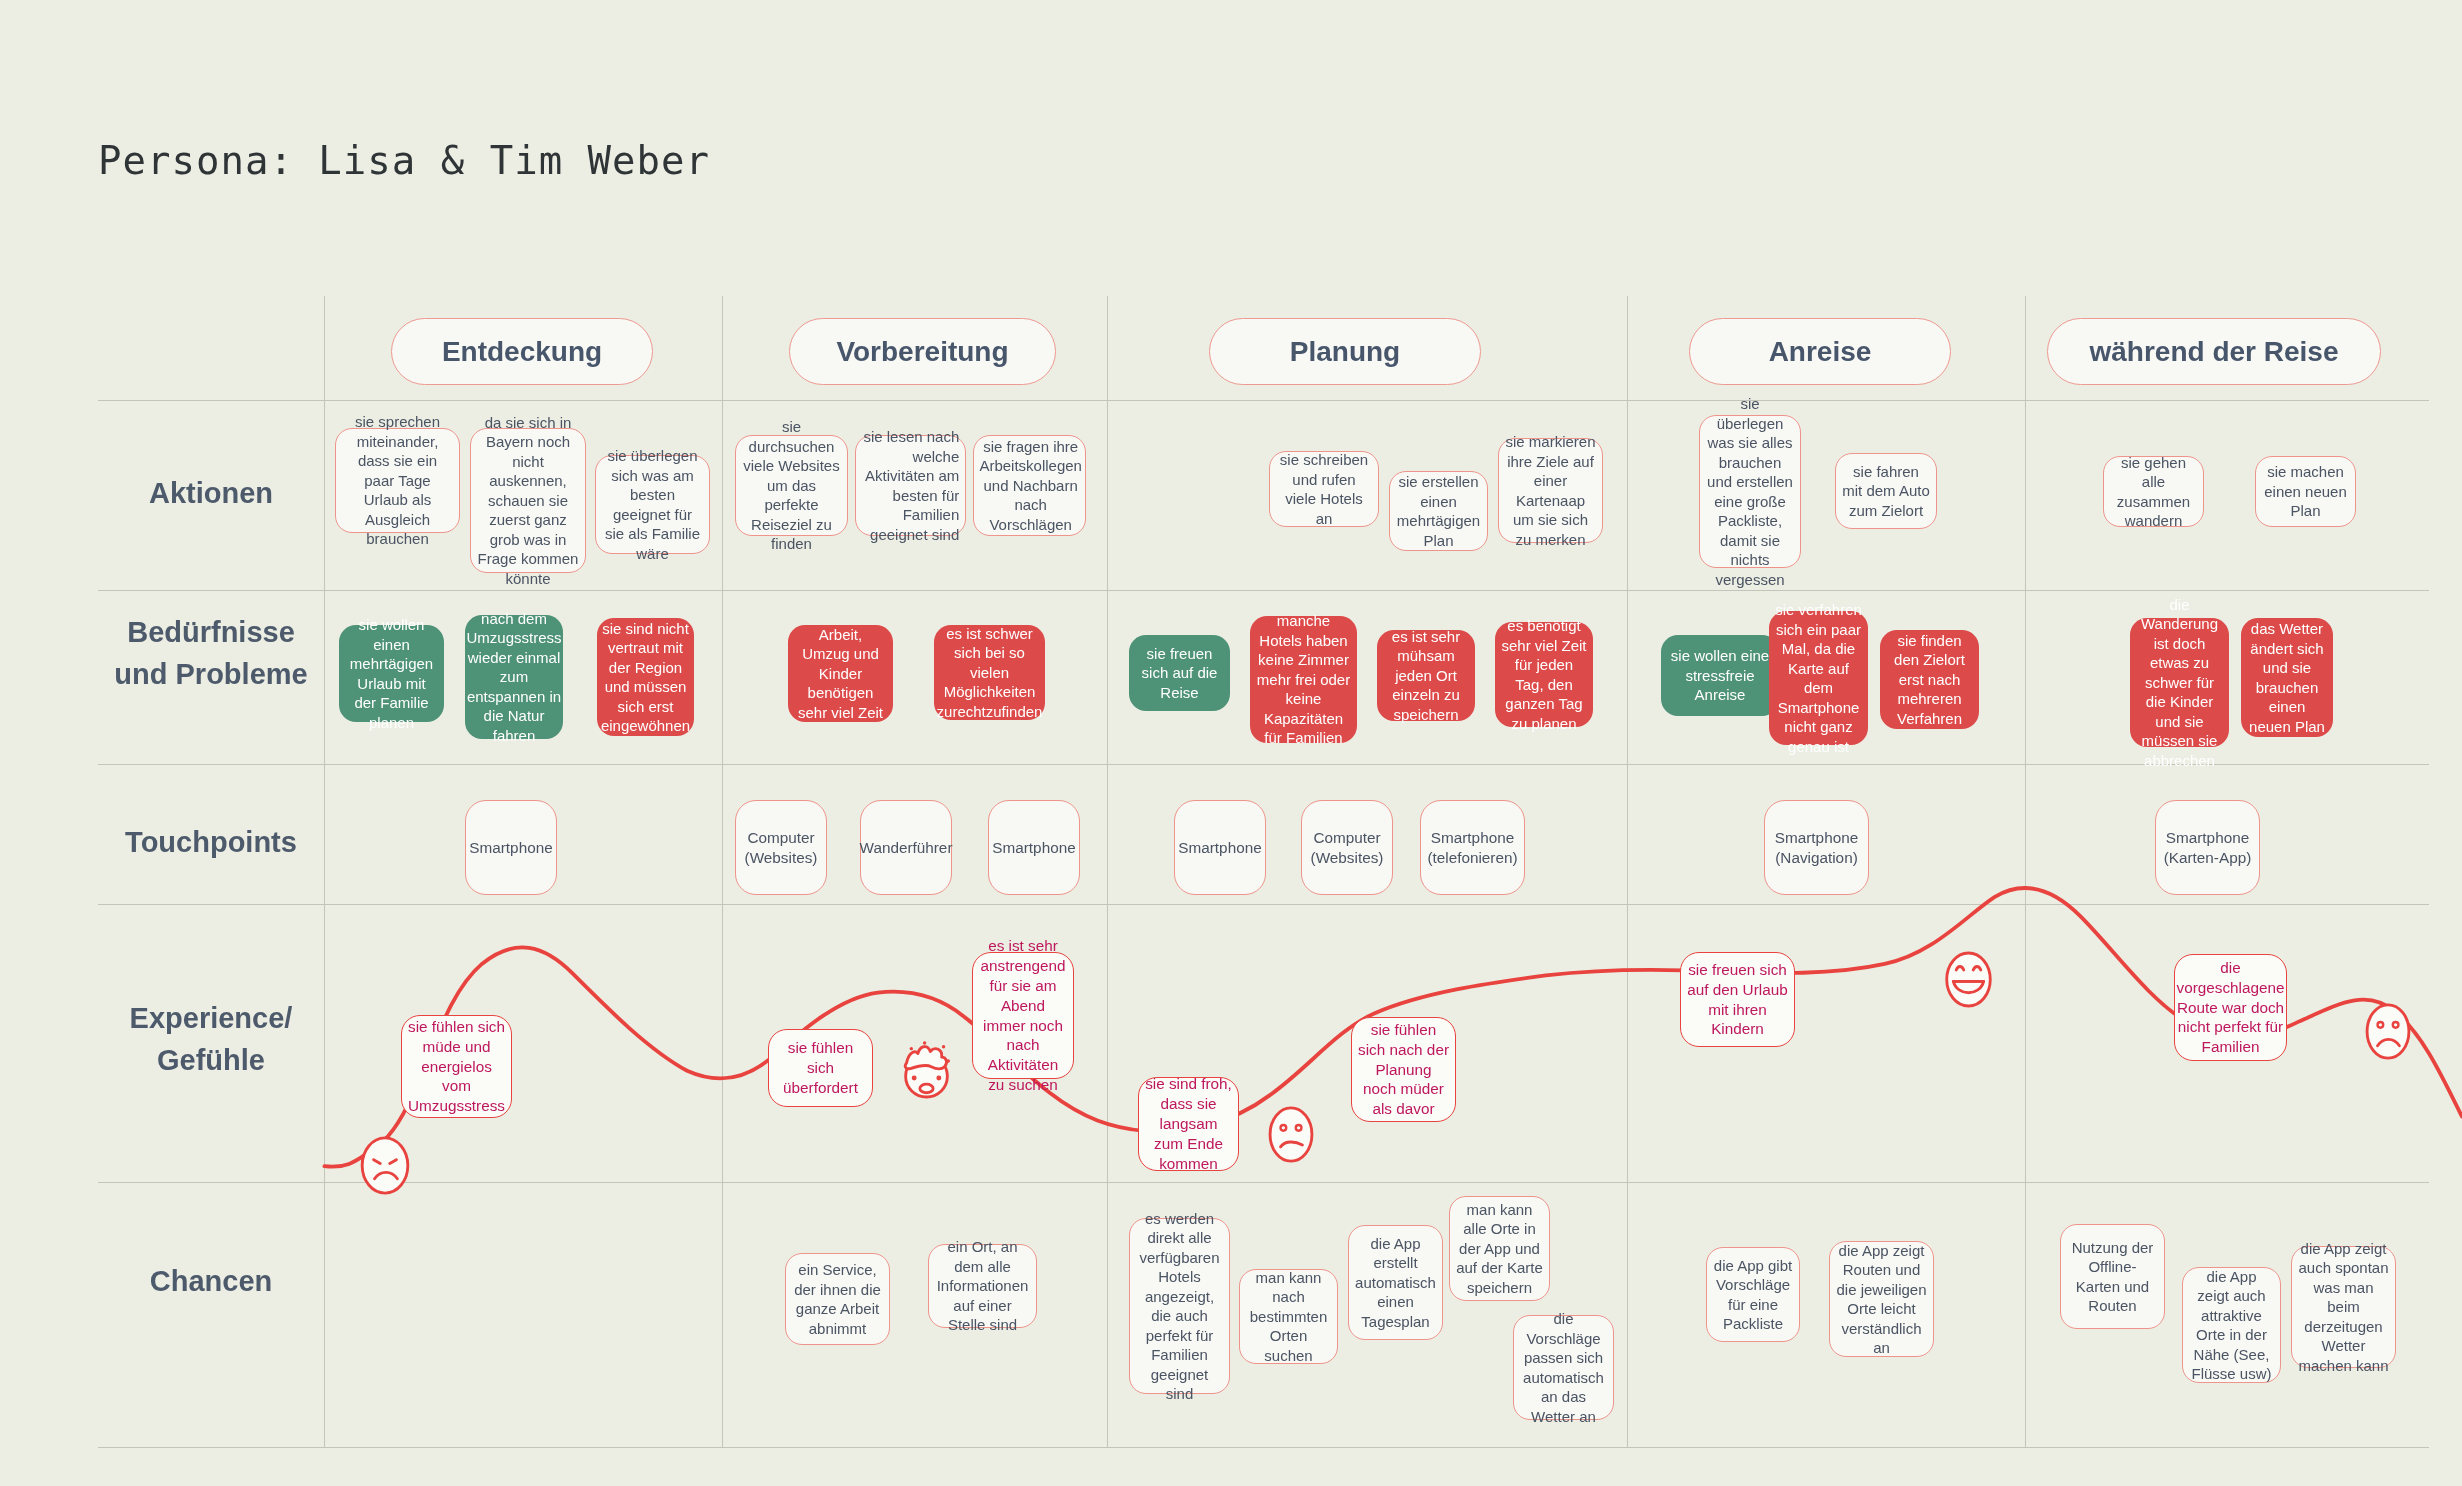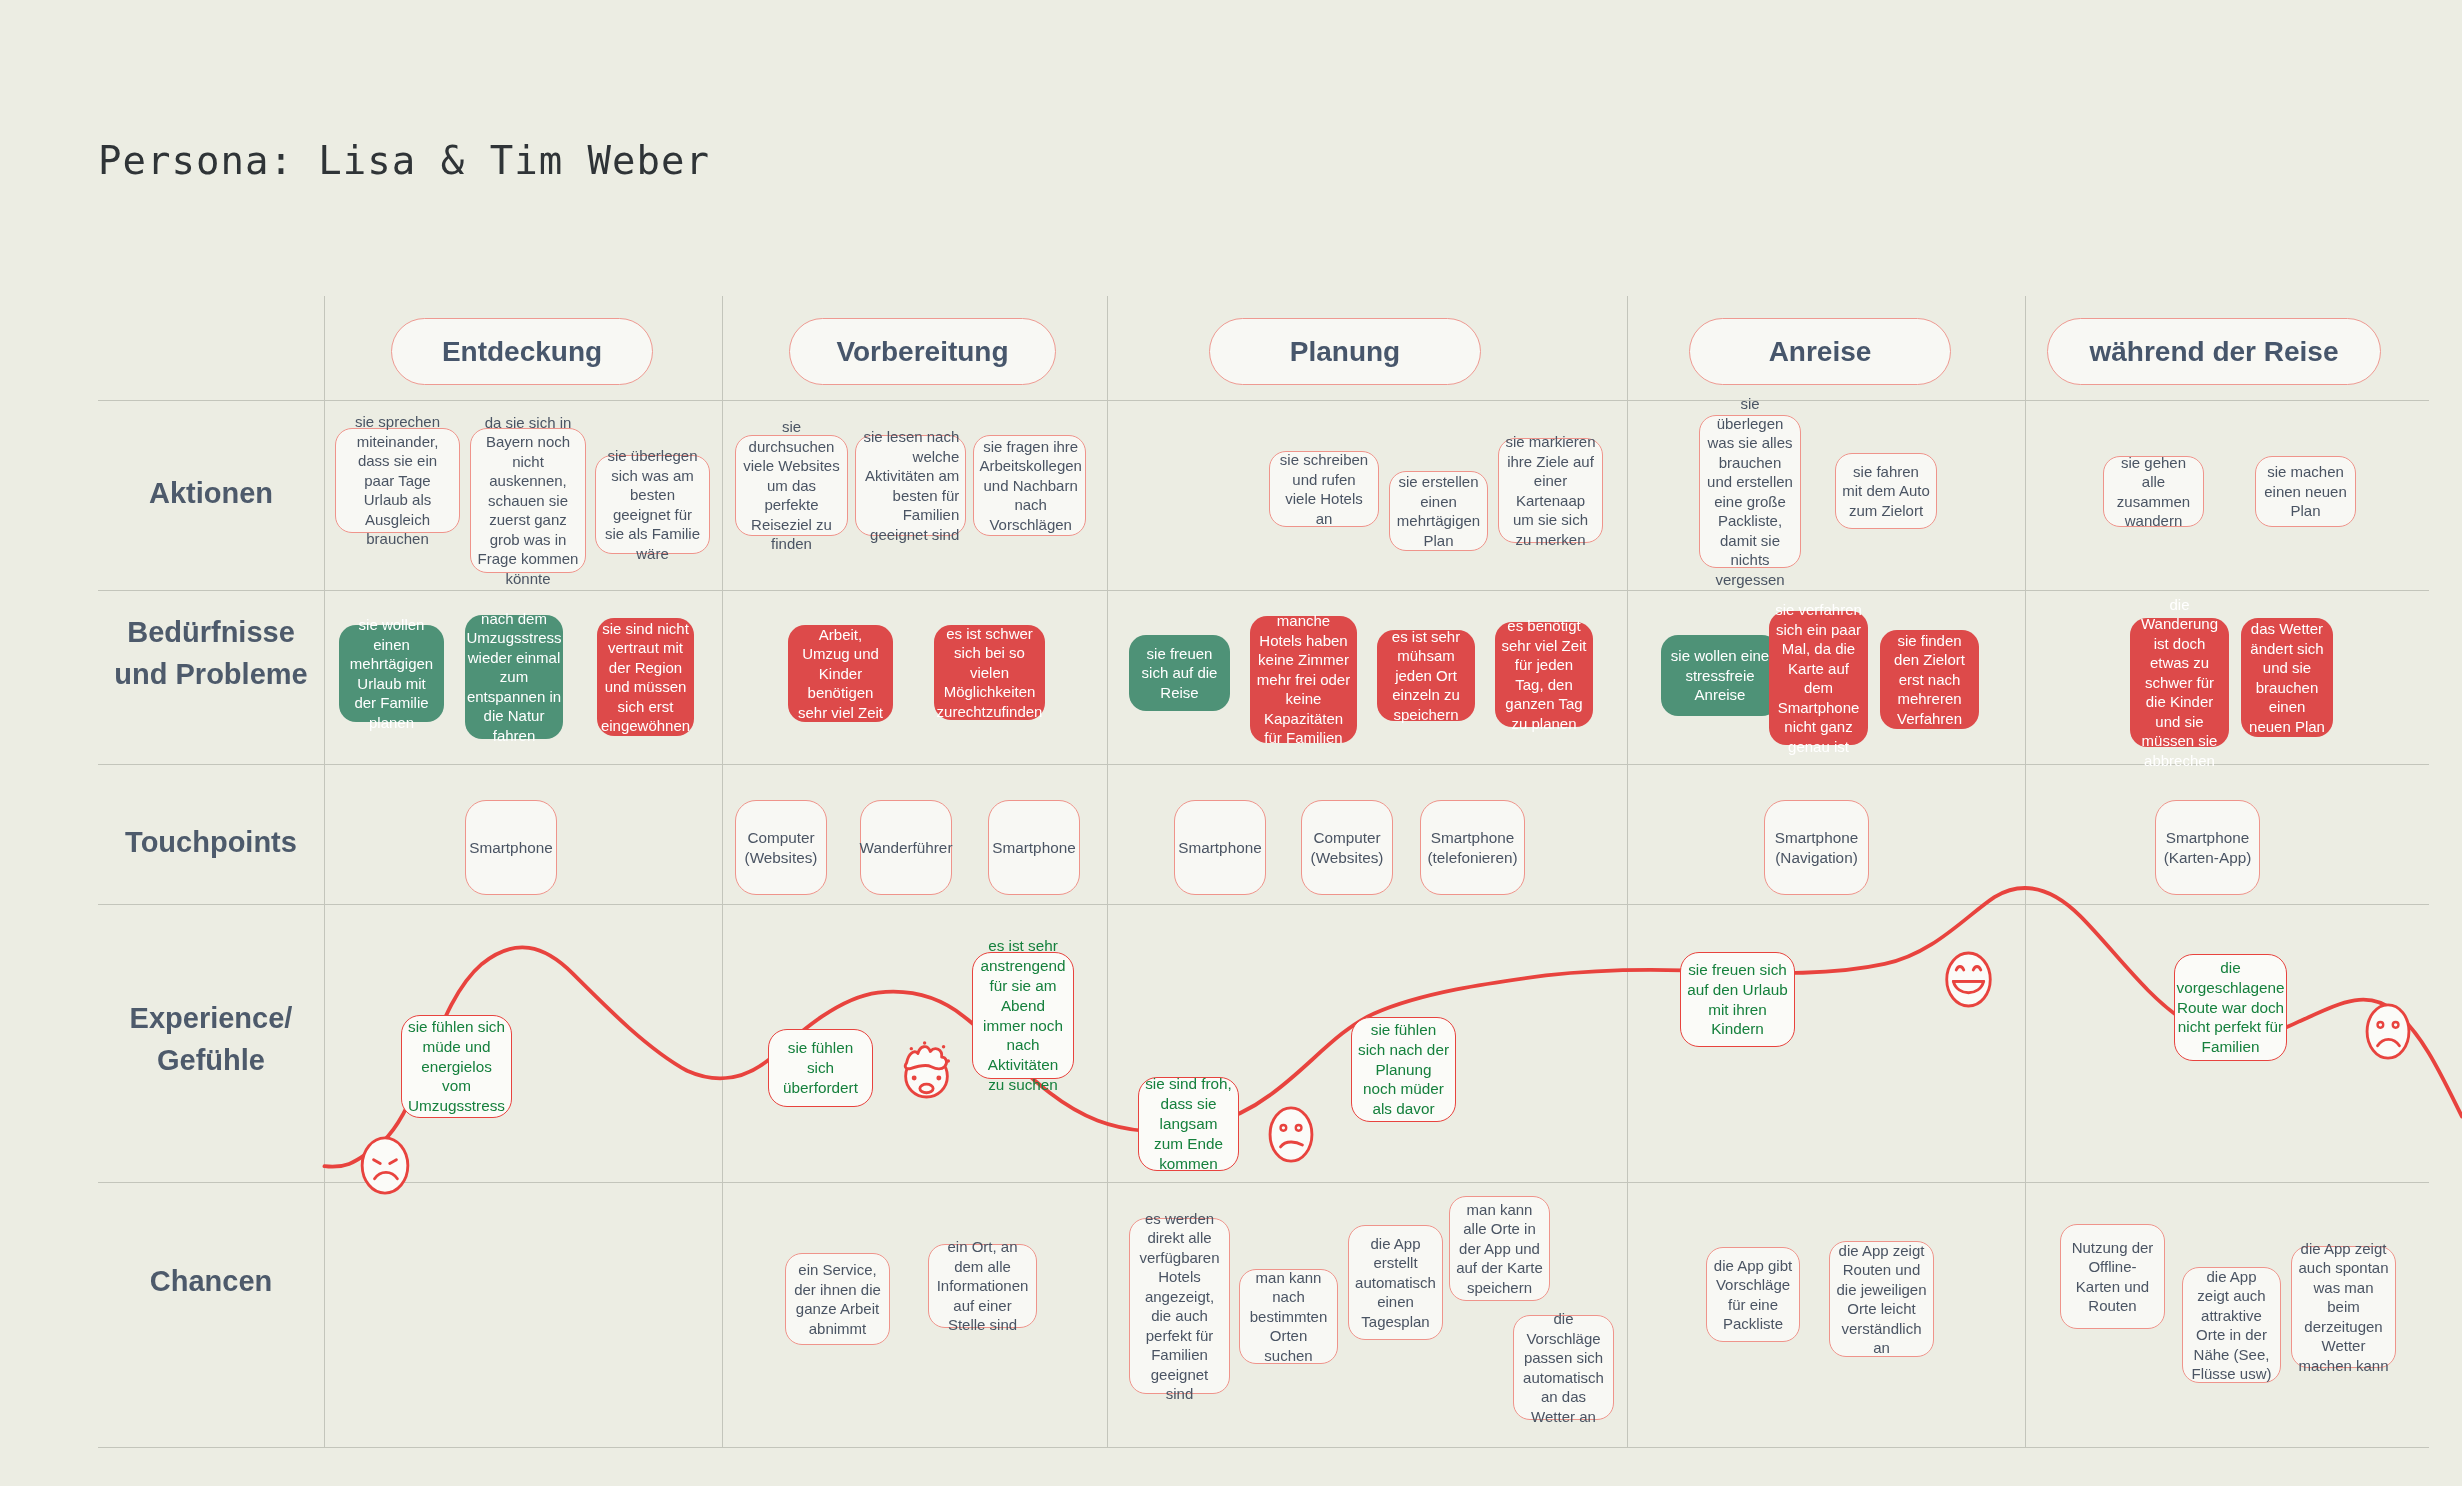--- a/index.html
+++ b/index.html
@@ -110,21 +110,21 @@
   .card.touch {
     border: 1.9px solid #ef948b;
     background: #f8f8f4;
     color: #4a5463;
     font-size: 15.3px;
     border-radius: 21px;
   }
   .card.exp {
     border: 1.9px solid #e8433e;
     background: #fbfbf8;
-    color: #15803d;
+    color: #be185d;
     font-size: 15.3px;
     border-radius: 19px;
     z-index: 5;
   }
 
   
   #curve {
     position: absolute;
     left: 0;
     top: 0;

